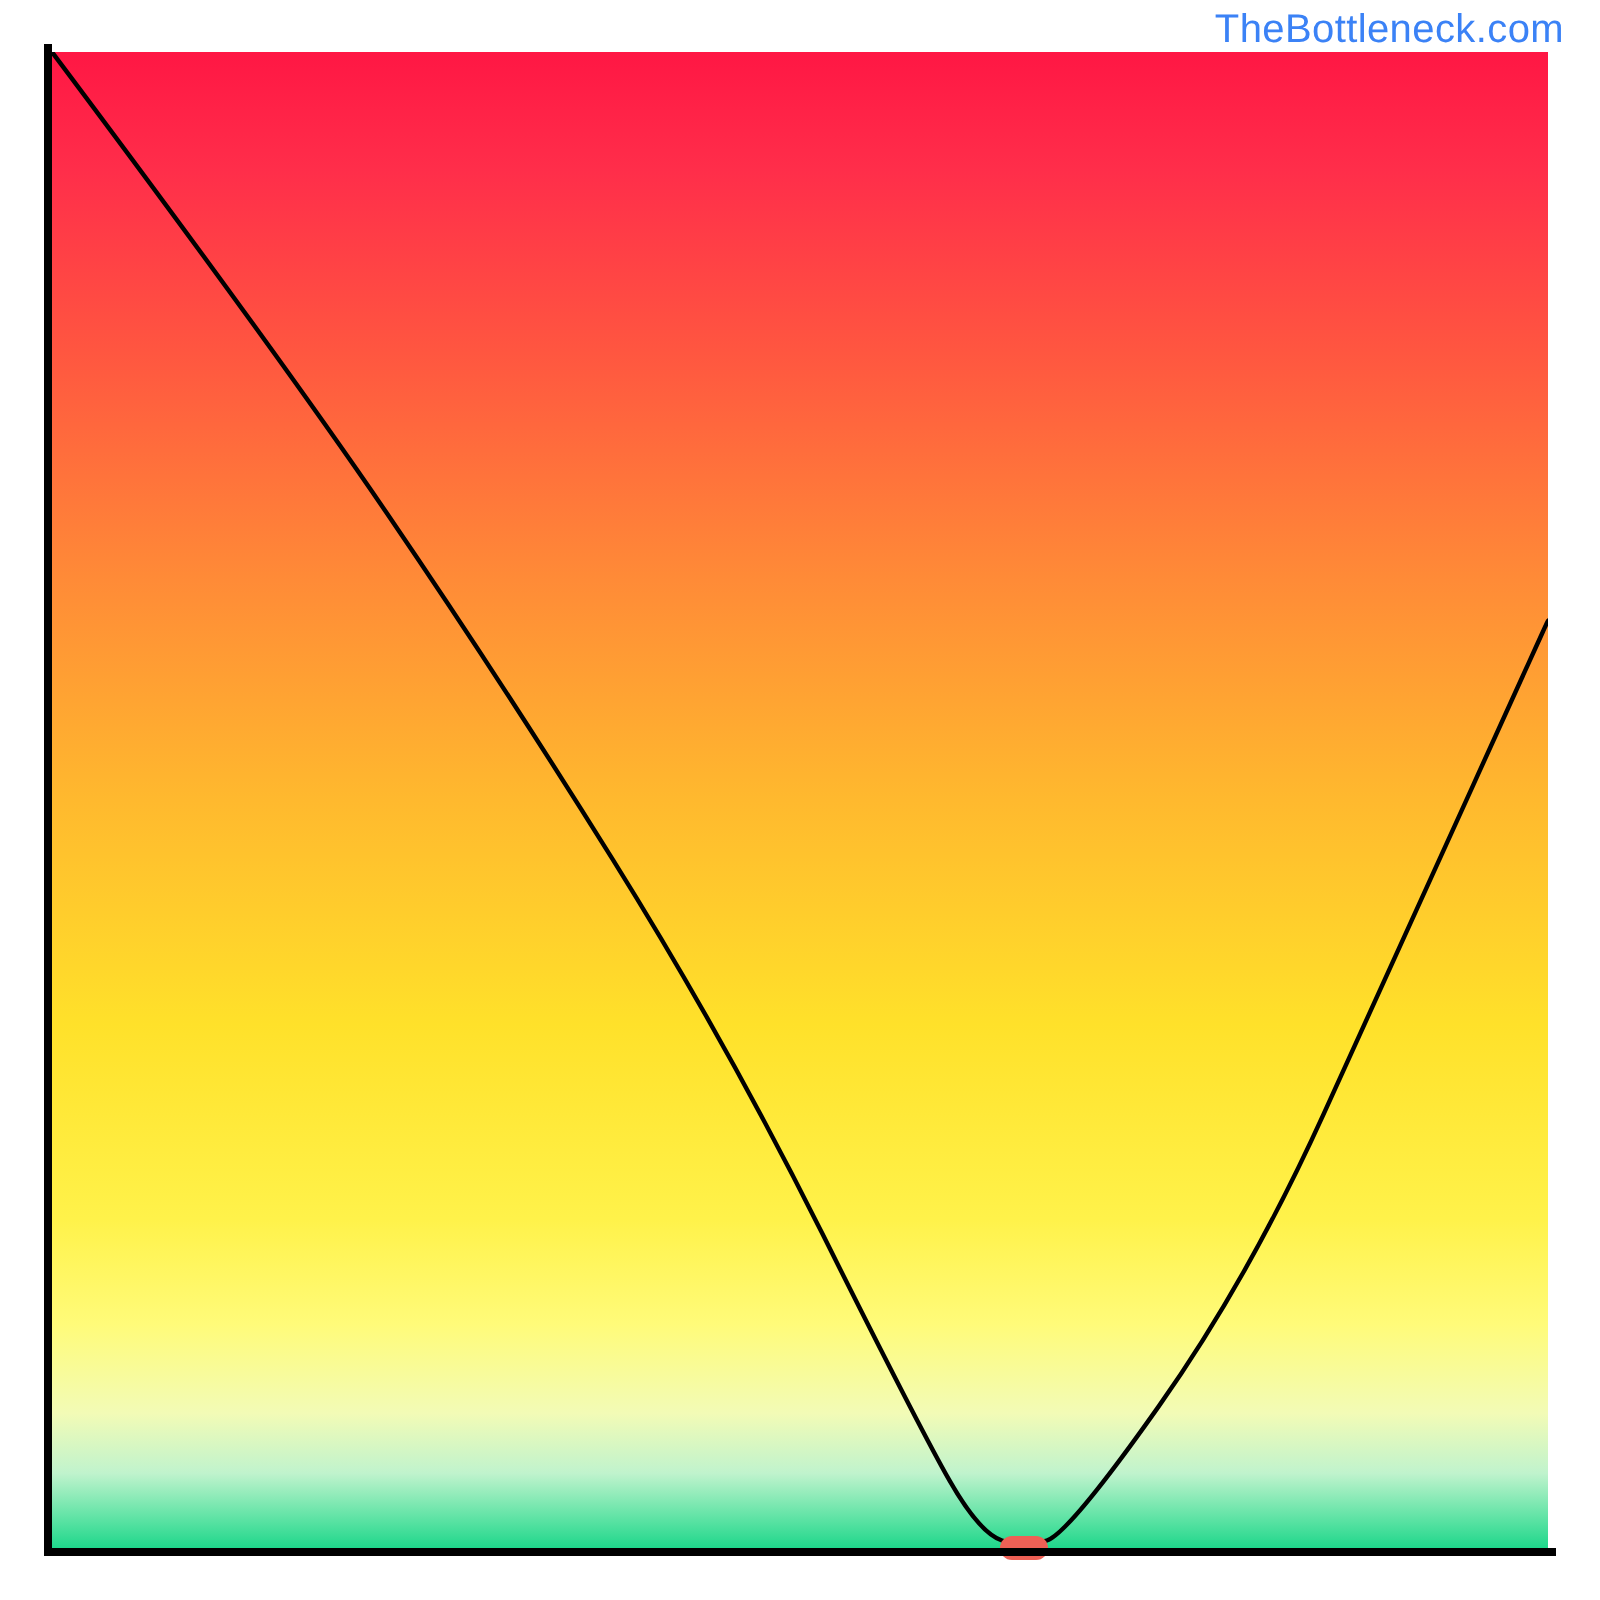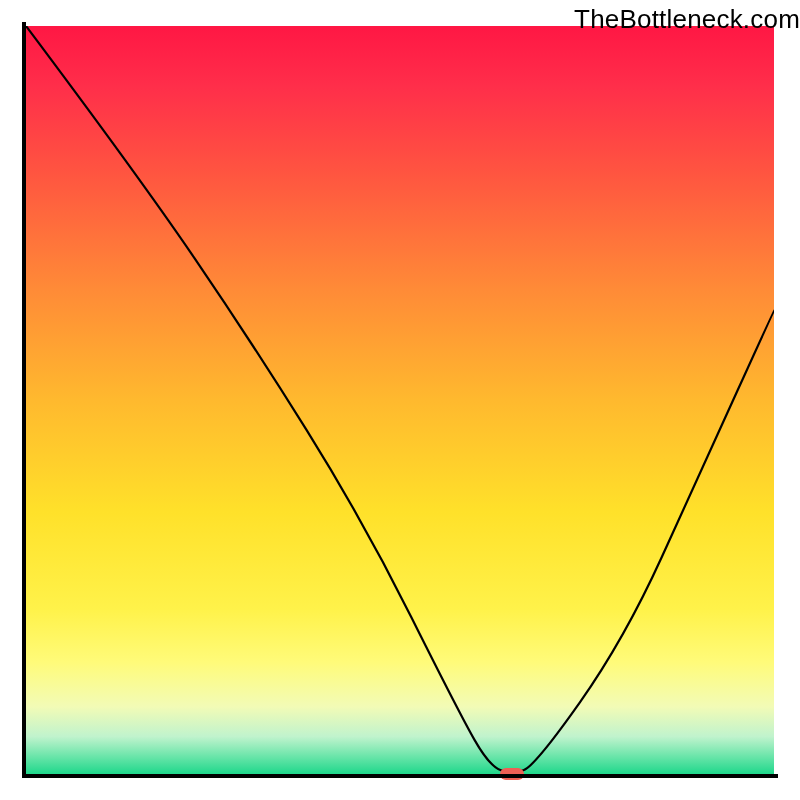--- a/index.html
+++ b/index.html
@@ -64,23 +64,23 @@
     position: absolute;
     width: 24px;
     height: 12px;
     border-radius: 6px;
     background: #ee6055;
     transform: translate(-50%, -50%);
   }
   .watermark {
     position: absolute;
     top: 4px;
-    right: 0;
-    color: #000000;
-    font-size: 26px;
+    right: 18px;
+    color: #3b82f6;
+    font-size: 20px;
     font-weight: 500;
     letter-spacing: 0.2px;
   }
 </style>
 </head>
 <body>
 
 <div class="chart">
 
   <div class="plot-bg"></div>

